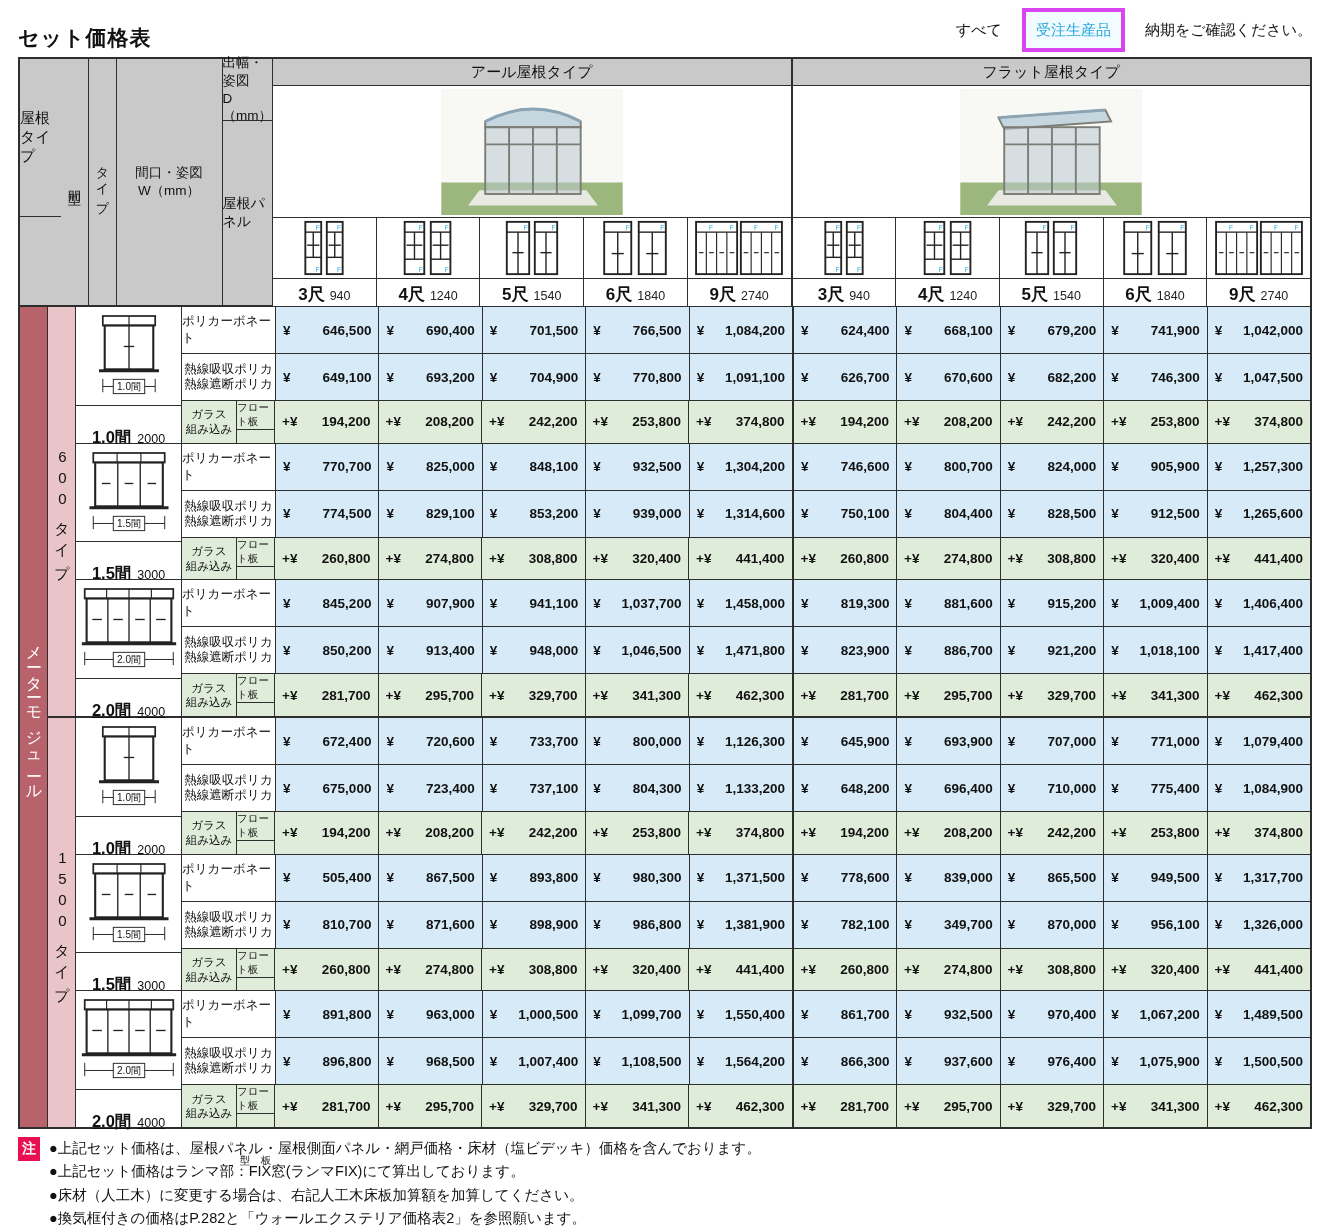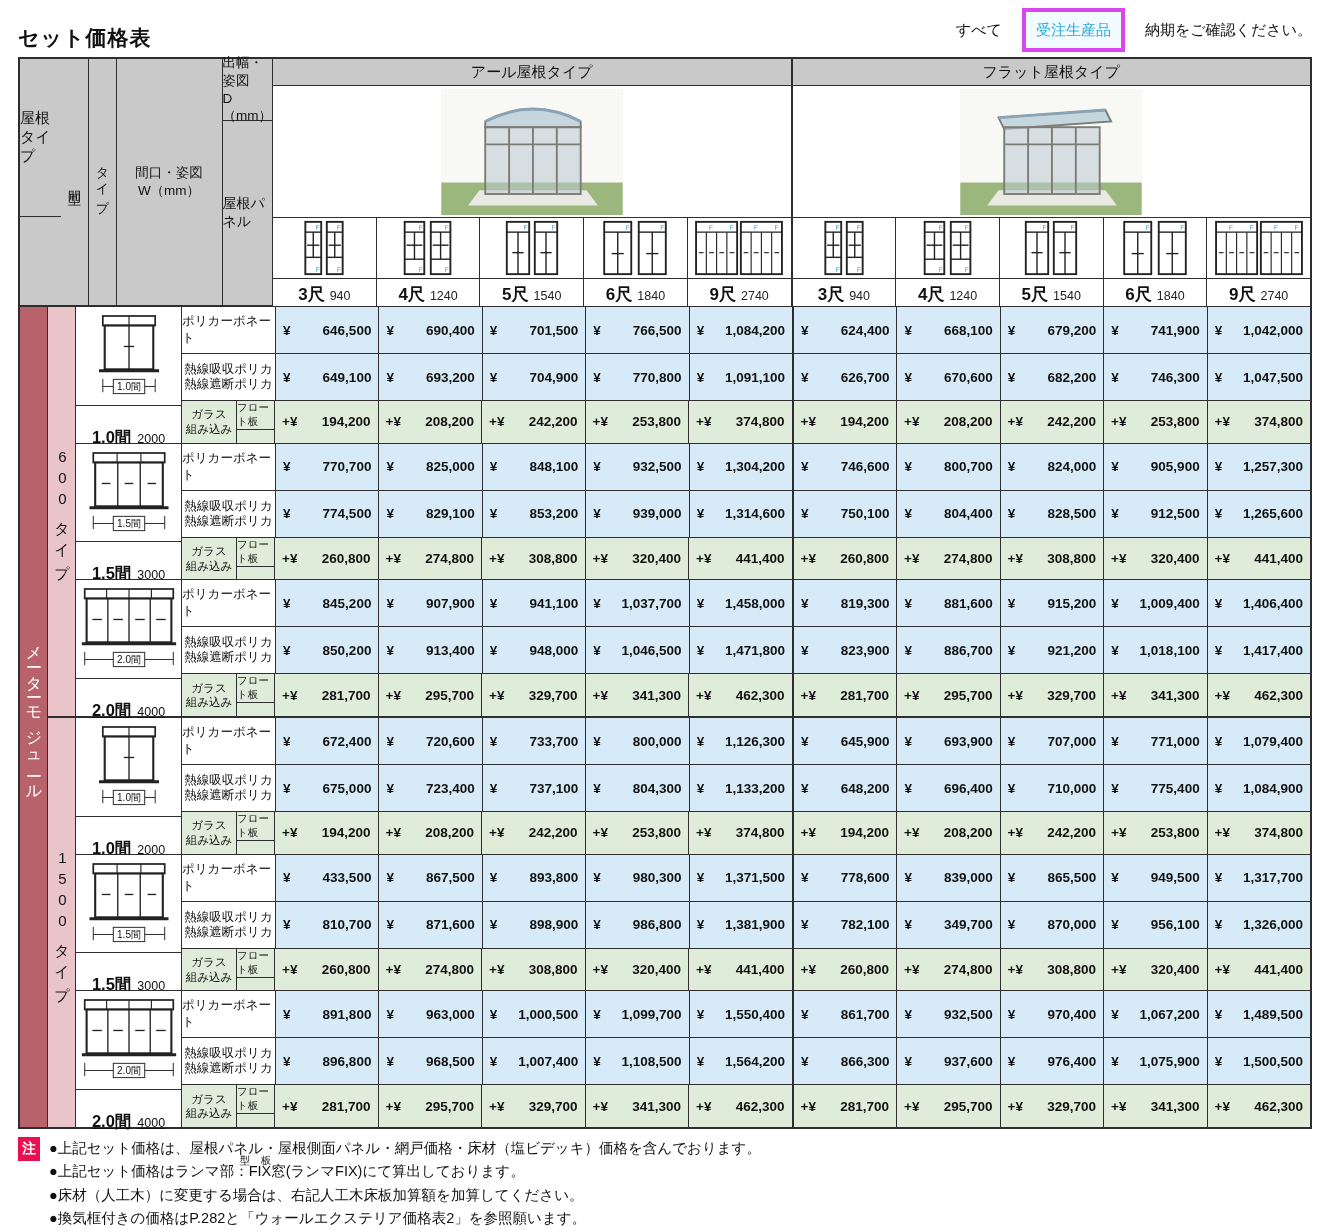--- a/index.html
+++ b/index.html
@@ -1201,21 +1201,21 @@
               <b>1.5間</b>
               <span>3000</span>
             </div>
           </div>
           <div class="rows">
             <div class="prow r1">
               <div class="matlab">ポリカーボネート</div>
               <div class="cells">
                   <div class="pc blue">
                     <span class="yen">¥</span>
-                    <span class="amt">433,500</span>
+                    <span class="amt">505,400</span>
                   </div>
                   <div class="pc blue">
                     <span class="yen">¥</span>
                     <span class="amt">867,500</span>
                   </div>
                   <div class="pc blue">
                     <span class="yen">¥</span>
                     <span class="amt">893,800</span>
                   </div>
                   <div class="pc blue">

